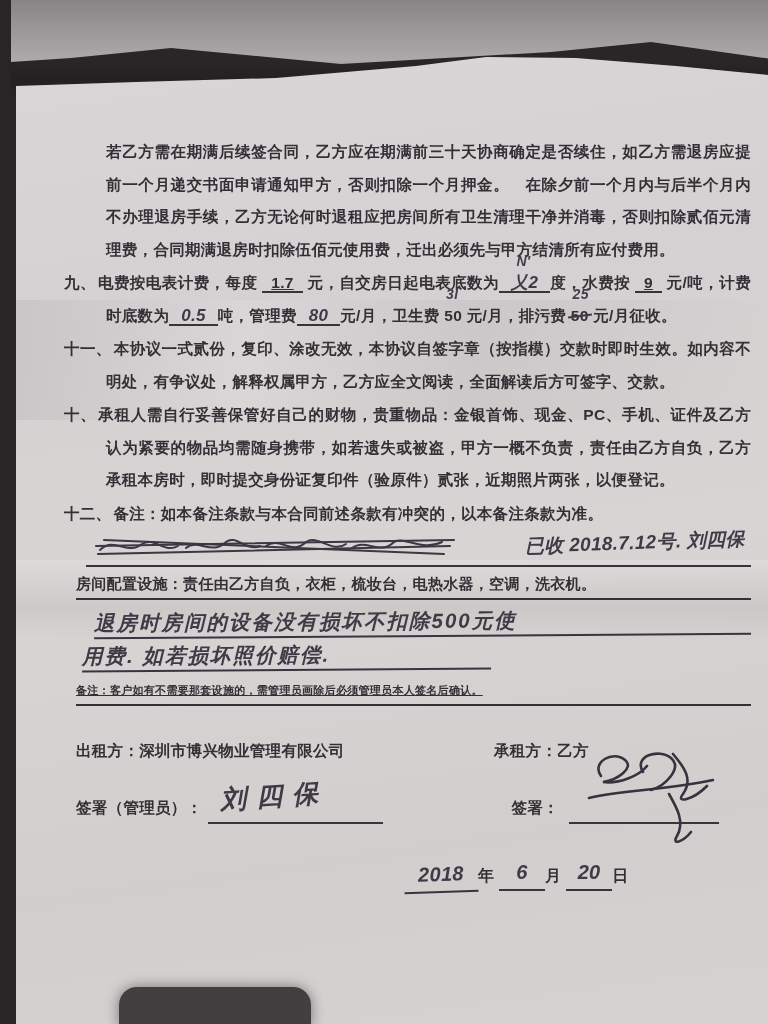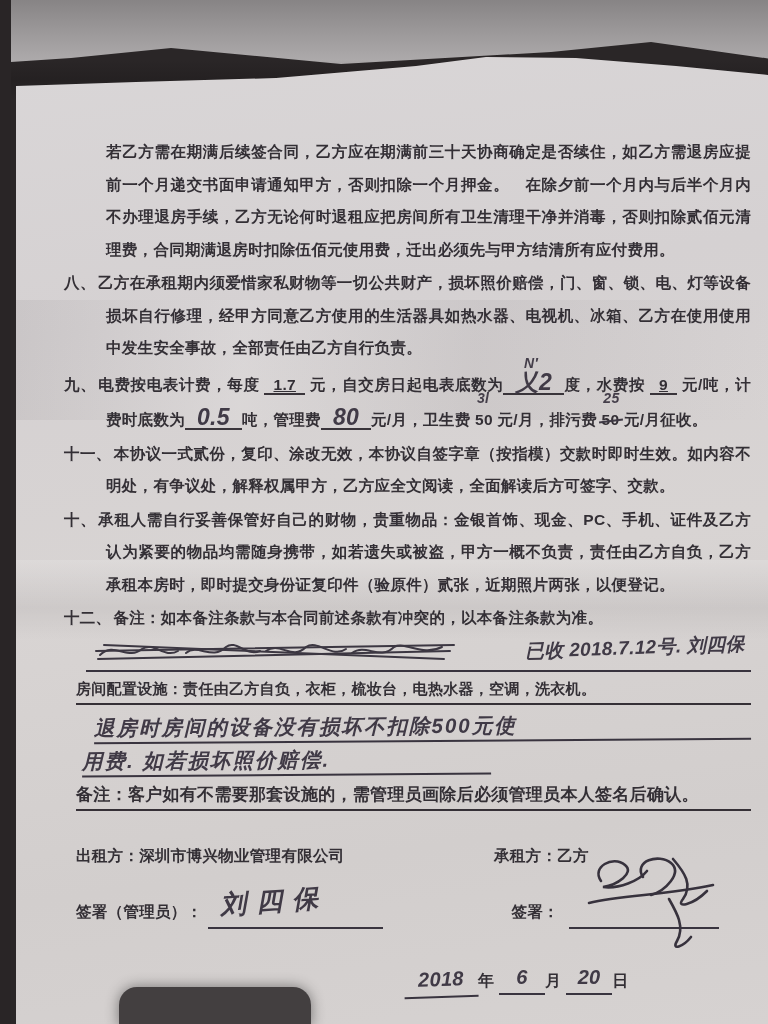--- a/index.html
+++ b/index.html
@@ -18,35 +18,35 @@
   .crease2{position:absolute;left:0;top:560px;width:763px;height:80px;
       background:linear-gradient(180deg,rgba(255,255,255,.14) 0%,rgba(110,106,108,.10) 60%,rgba(255,255,255,0) 100%);}
   .content{position:absolute;left:48px;top:136px;width:687px;color:#332f35;
       font-size:15.5px;line-height:32.5px;font-weight:700;text-align:justify;letter-spacing:.3px;}
   .para{padding-left:42px;margin:0 0 1px;}
   .clause{padding-left:42px;text-indent:-42px;margin:0 0 1px;}
   .num{padding-right:2px;}
   .u{border-bottom:2px solid #39343a;padding:0 9px;white-space:nowrap;text-decoration:underline;}
   .hw{color:#403a46;font-style:italic;font-weight:600;}
   .fill{position:relative;border-bottom:2px solid #39343a;padding:0 12px;white-space:nowrap;}
-  .fill .val{font-size:23px;}
+  .fill .val{font-size:17px;}
   .ann{position:absolute;top:-20px;left:34%;font-size:14px;line-height:14px;font-style:italic;color:#443e4a;text-indent:0;}
   .onann{position:relative;}
   .onann .ann{left:10%;font-style:italic;}
   .struck{position:relative;}
   .struck:after{content:"";position:absolute;left:-3px;right:-3px;top:52%;border-top:2px solid #3e3944;transform:rotate(-7deg);}
   
   .scratchline{position:relative;height:31px;margin:4px 0 0 22px;border-bottom:2px solid #38333e;}
   .scratchline svg{position:absolute;left:8px;top:-4px;}
   .received{position:absolute;right:6px;top:-4px;font-size:19px;line-height:26px;transform:rotate(-2deg);white-space:nowrap;}
   .configline{border-bottom:2px solid #353036;font-size:15px;line-height:27px;margin:3px 0 0 12px;padding-bottom:1px;}
   .hwline{border-bottom:2px solid #39343f;font-size:20.5px;line-height:29px;letter-spacing:2px;transform:rotate(-.4deg);}
   .hwline.l1{margin:6px 0 0 30px;}
   .hwline.l2{margin:3px 260px 0 18px;}
-  .noteline{border-bottom:2px solid #353036;font-size:17px;line-height:28px;margin:5px 0 0 12px;}
+  .noteline{border-bottom:2px solid #353036;font-size:11px;line-height:28px;margin:5px 0 0 12px;text-decoration:underline;}
   
   .parties{display:flex;margin-top:29px;padding-left:12px;gap:28px;}
   .parties .lessor{width:390px;}
   .signrow{display:flex;margin-top:24px;padding-left:12px;}
   .sigcell{display:flex;align-items:flex-end;}
   .sigline{position:relative;display:inline-block;border-bottom:2px solid #39343f;height:30px;}
   .sigline.mgr{width:175px;margin-left:6px;}
   .sigline.ten{width:150px;margin-left:10px;}
   .mgr .signame{position:absolute;left:12px;top:-12px;font-size:26px;letter-spacing:10px;transform:rotate(-4deg);white-space:nowrap;}
   .ten svg{position:absolute;left:4px;top:-46px;overflow:visible;}
@@ -70,21 +70,20 @@
   <div class="edge-shadow"></div>
 
   <div class="paper">
     <div class="crease1"></div>
     <div class="crease2"></div>
 
     <div class="content">
 
       <p class="para">若乙方需在期满后续签合同，乙方应在期满前三十天协商确定是否续住，如乙方需退房应提前一个月递交书面申请通知甲方，否则扣除一个月押金。　在除夕前一个月内与后半个月内不办理退房手续，乙方无论何时退租应把房间所有卫生清理干净并消毒，否则扣除贰佰元清理费，合同期满退房时扣除伍佰元使用费，迁出必须先与甲方结清所有应付费用。</p>
 
-      <p class="clause"><span class="num">八、</span><span>乙方在承租期内须爱惜家私财物等一切公共财产，损坏照价赔偿，门、窗、锁、电、灯等设备损坏自行修理，经甲方同意乙方使用的生活器具如热水器、电视机、冰箱、乙方在使用使用中发生安全事故，全部责任由乙方自行负责。</span></p>
 
       <p class="clause"><span class="num">九、</span><span>电费按电表计费，每度</span> <span class="u">1.7</span> <span>元，自交房日起电表底数为</span><span class="fill"><span class="val hw">乂2</span><span class="ann hw">N′</span></span><span>度，水费按</span> <span class="u">9</span> <span>元/吨，计费时底数为</span><span class="fill"><span class="val hw">0.5</span></span><span>吨，管理费</span><span class="fill"><span class="val hw">80</span></span><span>元/月，卫生费</span> <span class="onann"><span>50</span><span class="ann hw">3l</span></span> <span>元/月，排污费</span> <span class="onann struck"><span>50</span><span class="ann hw">25</span></span> <span>元/月征收。</span></p>
 
       <p class="clause"><span class="num">十一、</span><span>本协议一式贰份，复印、涂改无效，本协议自签字章（按指模）交款时即时生效。如内容不明处，有争议处，解释权属甲方，乙方应全文阅读，全面解读后方可签字、交款。</span></p>
 
       <p class="clause"><span class="num">十、</span><span>承租人需自行妥善保管好自己的财物，贵重物品：金银首饰、现金、PC、手机、证件及乙方认为紧要的物品均需随身携带，如若遗失或被盗，甲方一概不负责，责任由乙方自负，乙方承租本房时，即时提交身份证复印件（验原件）贰张，近期照片两张，以便登记。</span></p>
 
       <p class="clause"><span class="num">十二、</span><span>备注：如本备注条款与本合同前述条款有冲突的，以本备注条款为准。</span></p>
 
       <div class="scratchline">

